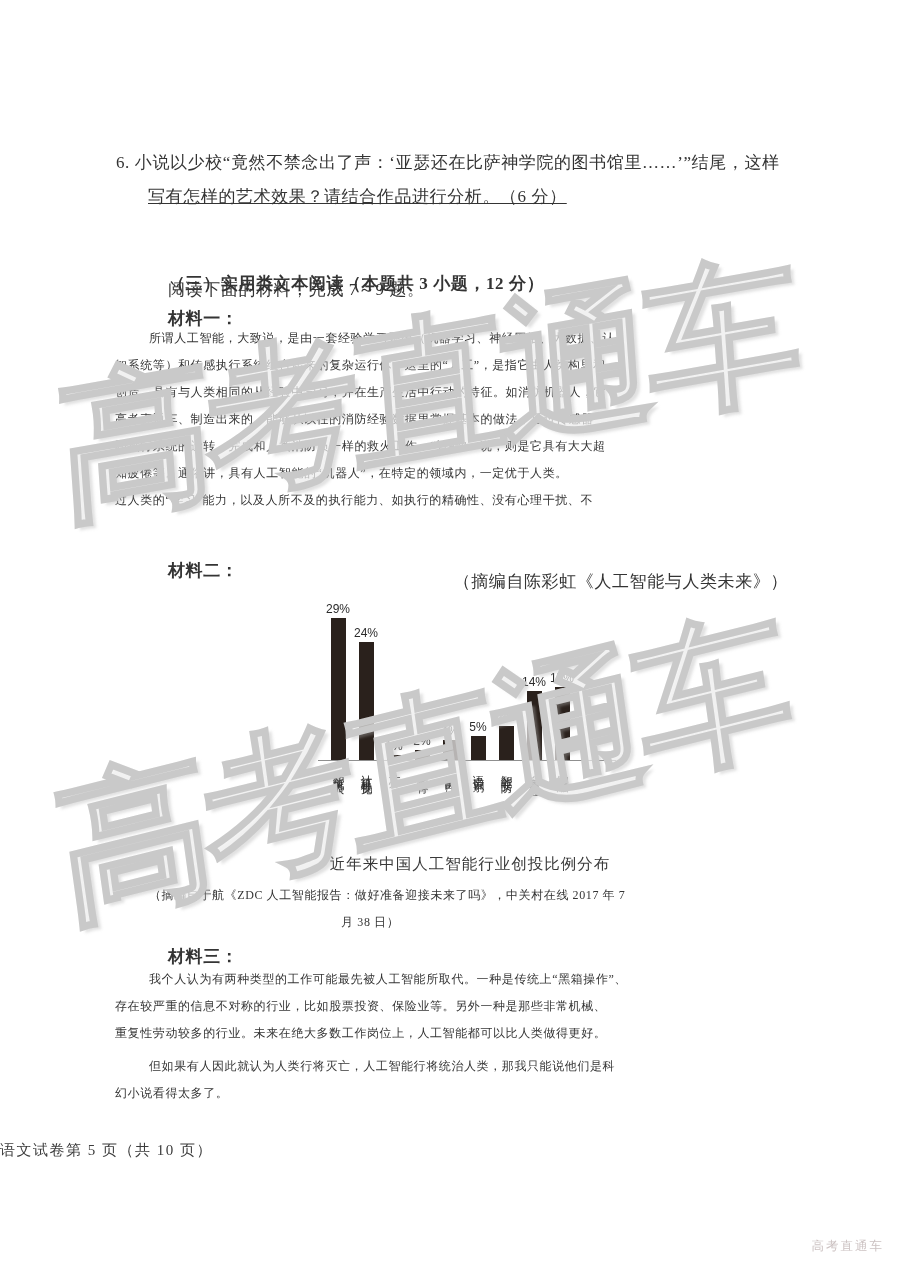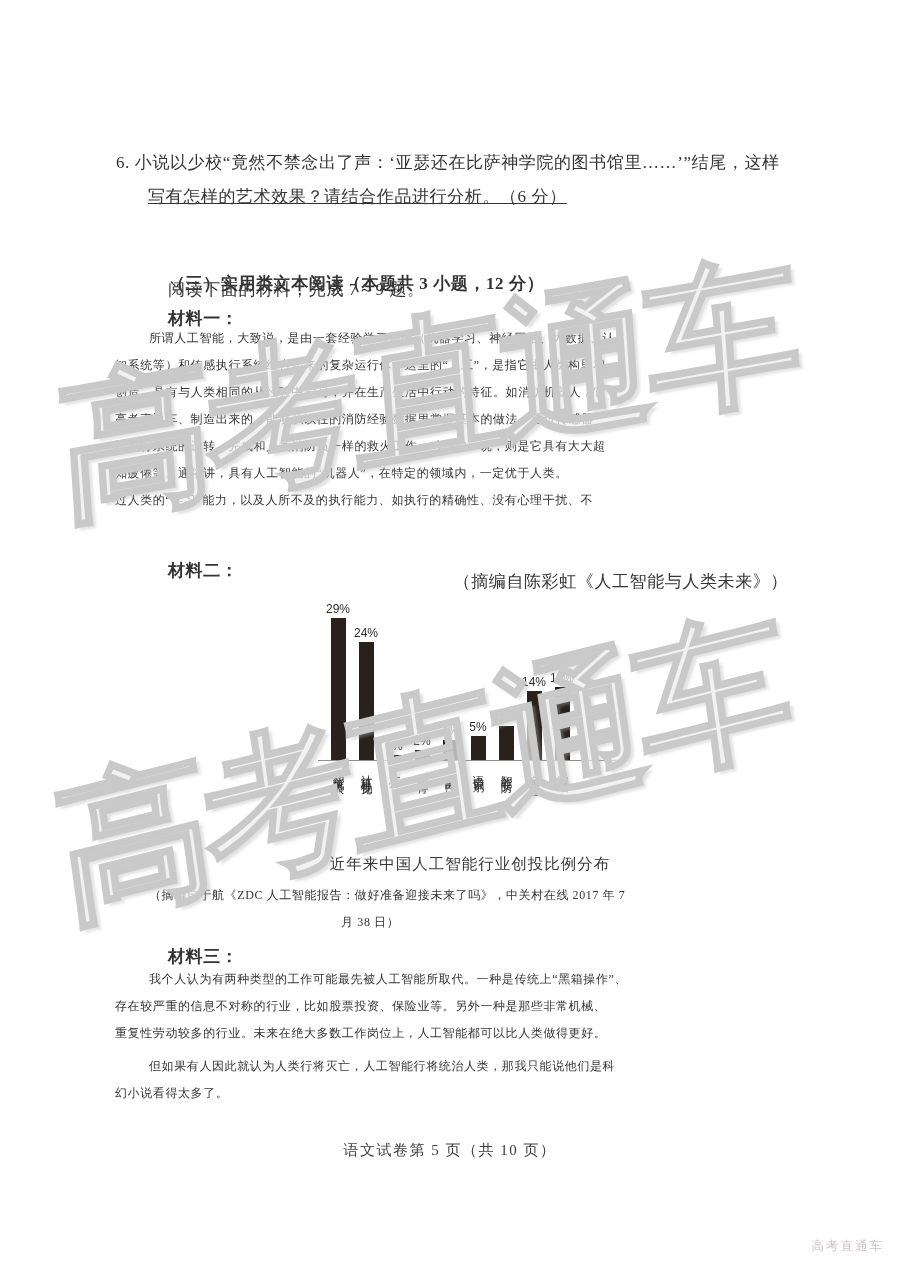--- a/index.html
+++ b/index.html
@@ -53,21 +53,21 @@
   .cat {
     writing-mode:vertical-rl; text-orientation:upright;
     font-size:11.5px; line-height:1.15; letter-spacing:2px; color:#2e2e2e;
   }
   .chart-caption {
     position:absolute; left:-36px; top:262px; width:380px;
     text-align:center; font-size:15.5px; letter-spacing:1px; color:#3a3a3a;
   }
 
   .attribution { position:absolute; right:112px; white-space:nowrap; font-size:17px; letter-spacing:0.6px; }
-  .footer { position:absolute; left:0; width:900px; text-align:center; top:1141px; font-size:15px; letter-spacing:1.5px; color:#3c3c3c; }
+  .footer { position:absolute; left:0; width:900px; text-align:left; top:1141px; font-size:15px; letter-spacing:1.5px; color:#3c3c3c; }
 </style>
 </head>
 <body>
 
 <div class="page">
 
   <div class="t" style="left:116px; top:152px;">6. 小说以少校“竟然不禁念出了声：‘亚瑟还在比萨神学院的图书馆里……’”结尾，这样</div>
   <div class="t" style="left:148px; top:186px;text-decoration:underline;">写有怎样的艺术效果？请结合作品进行分析。（6 分）</div>
 
   <div class="t bold" style="left:168px; top:245px;margin-top:28px;">（三）实用类文本阅读（本题共 3 小题，12 分）</div>

